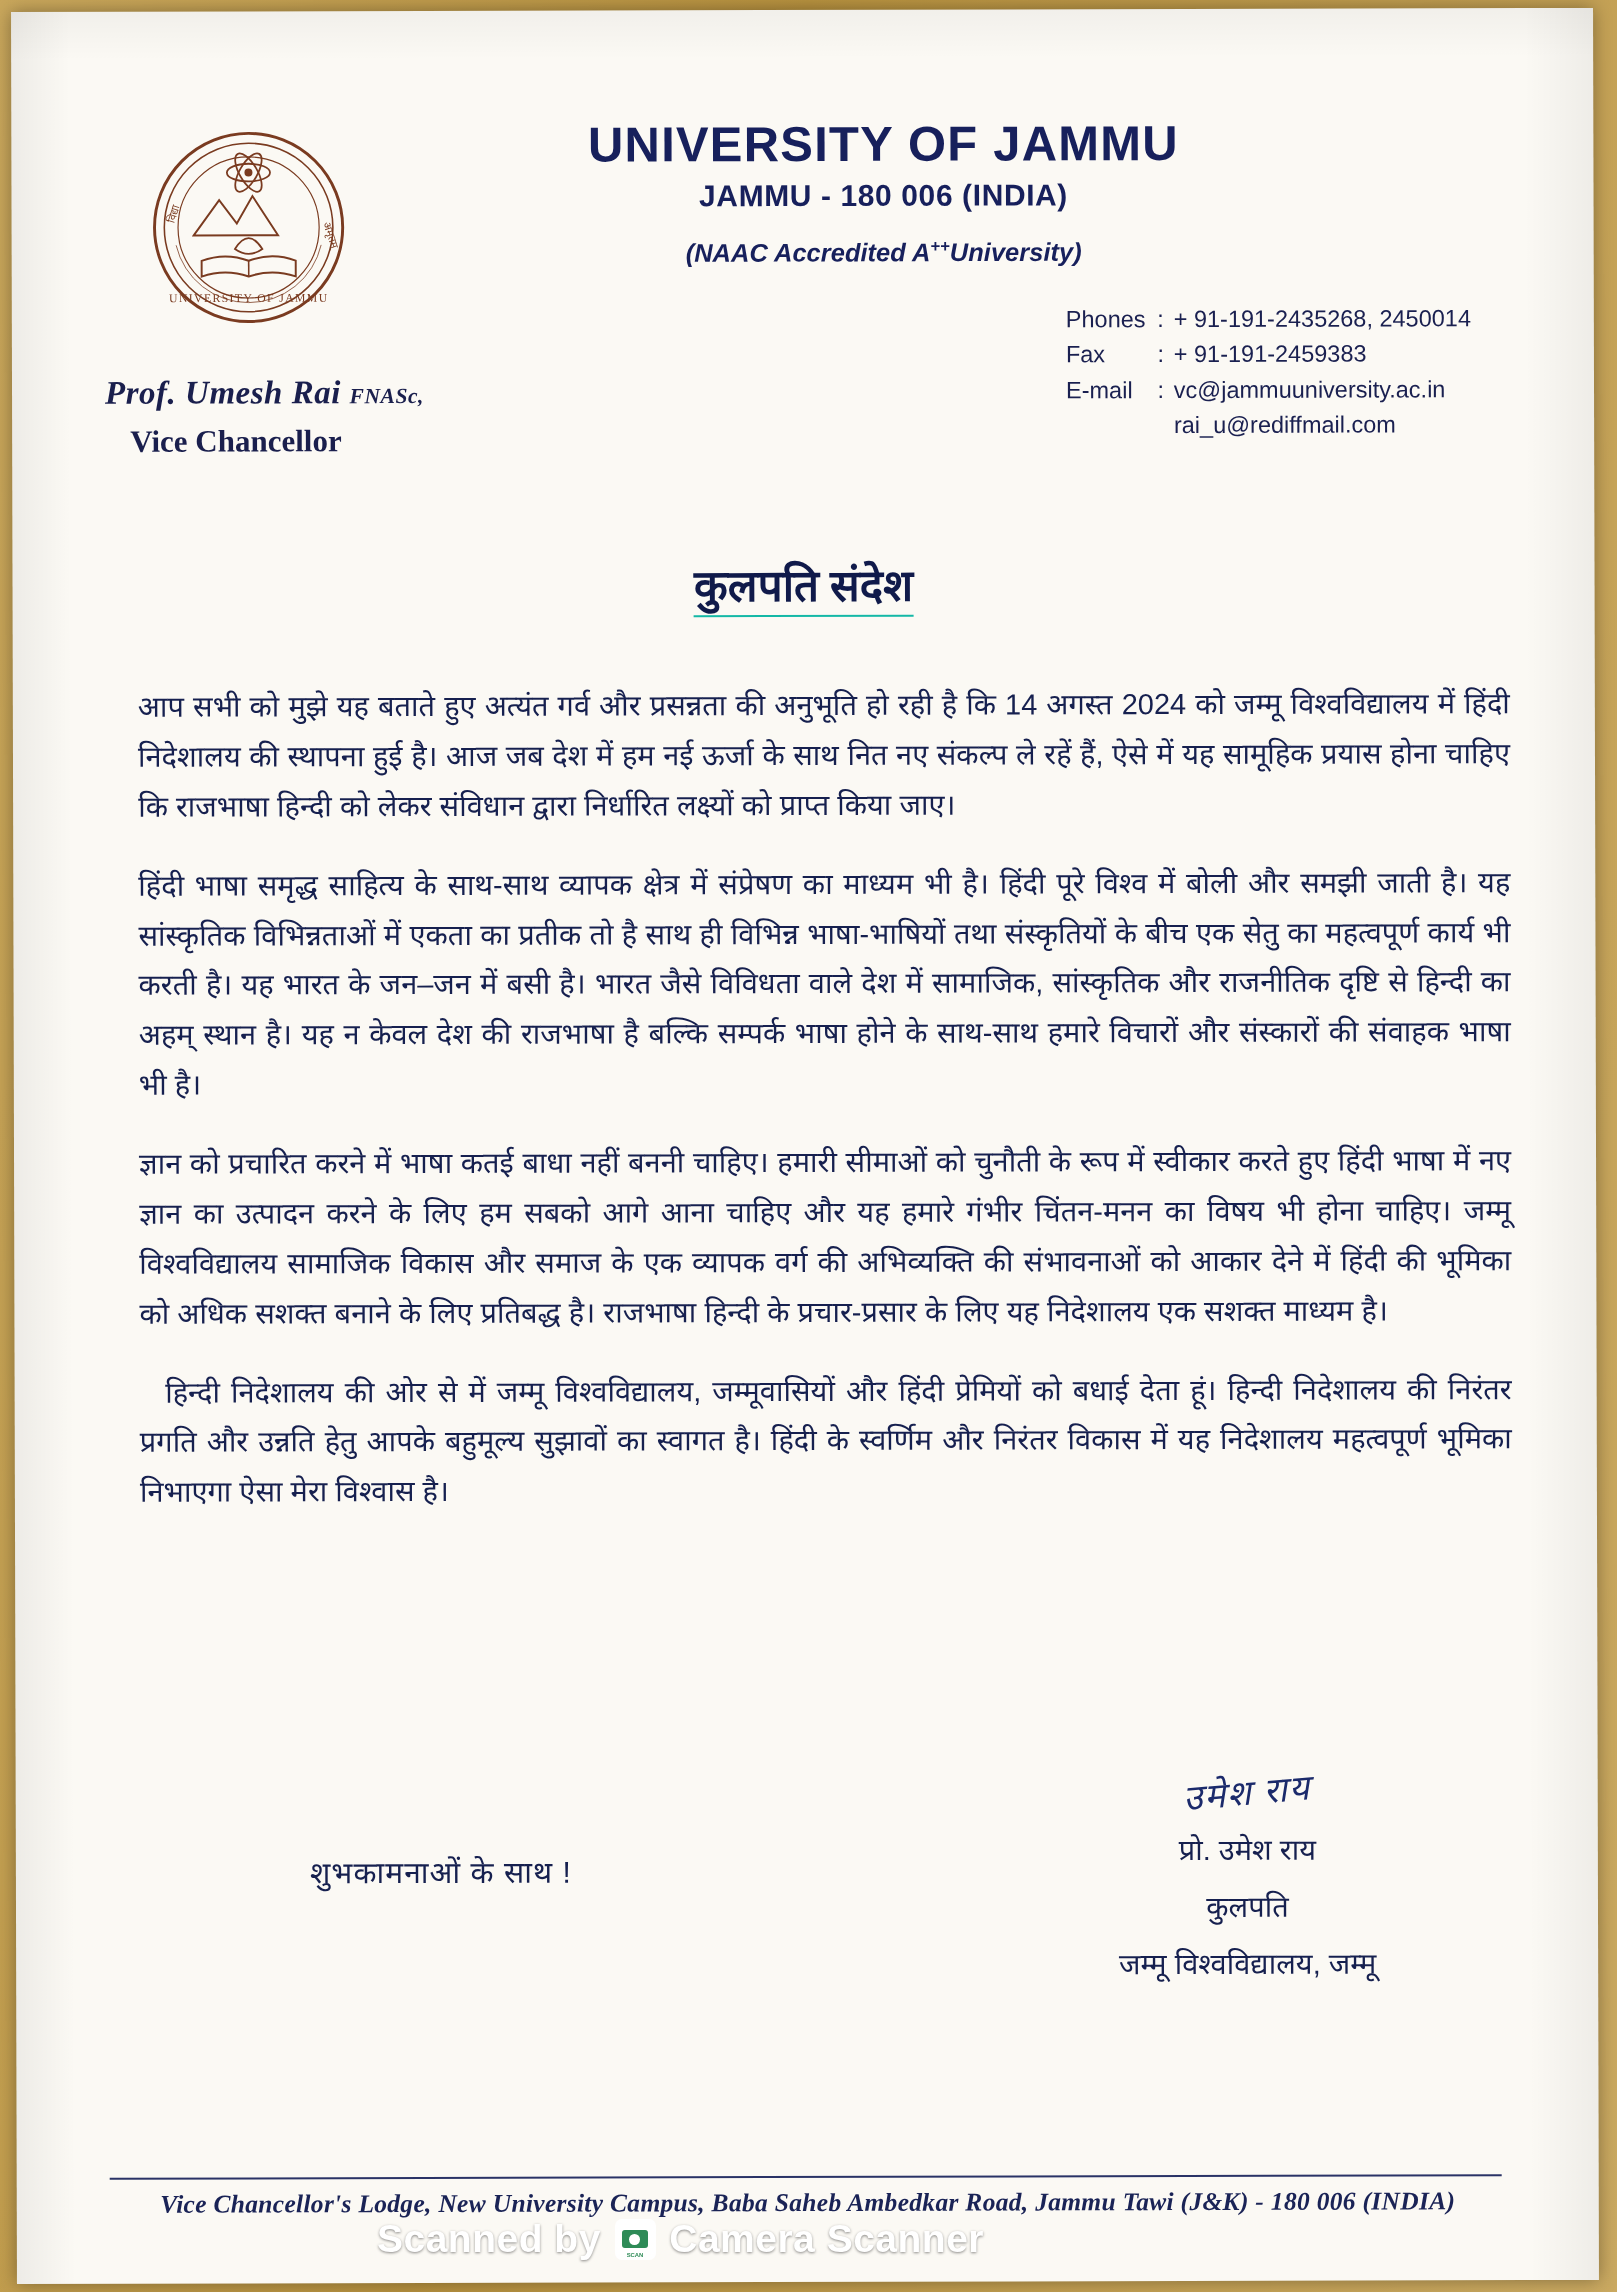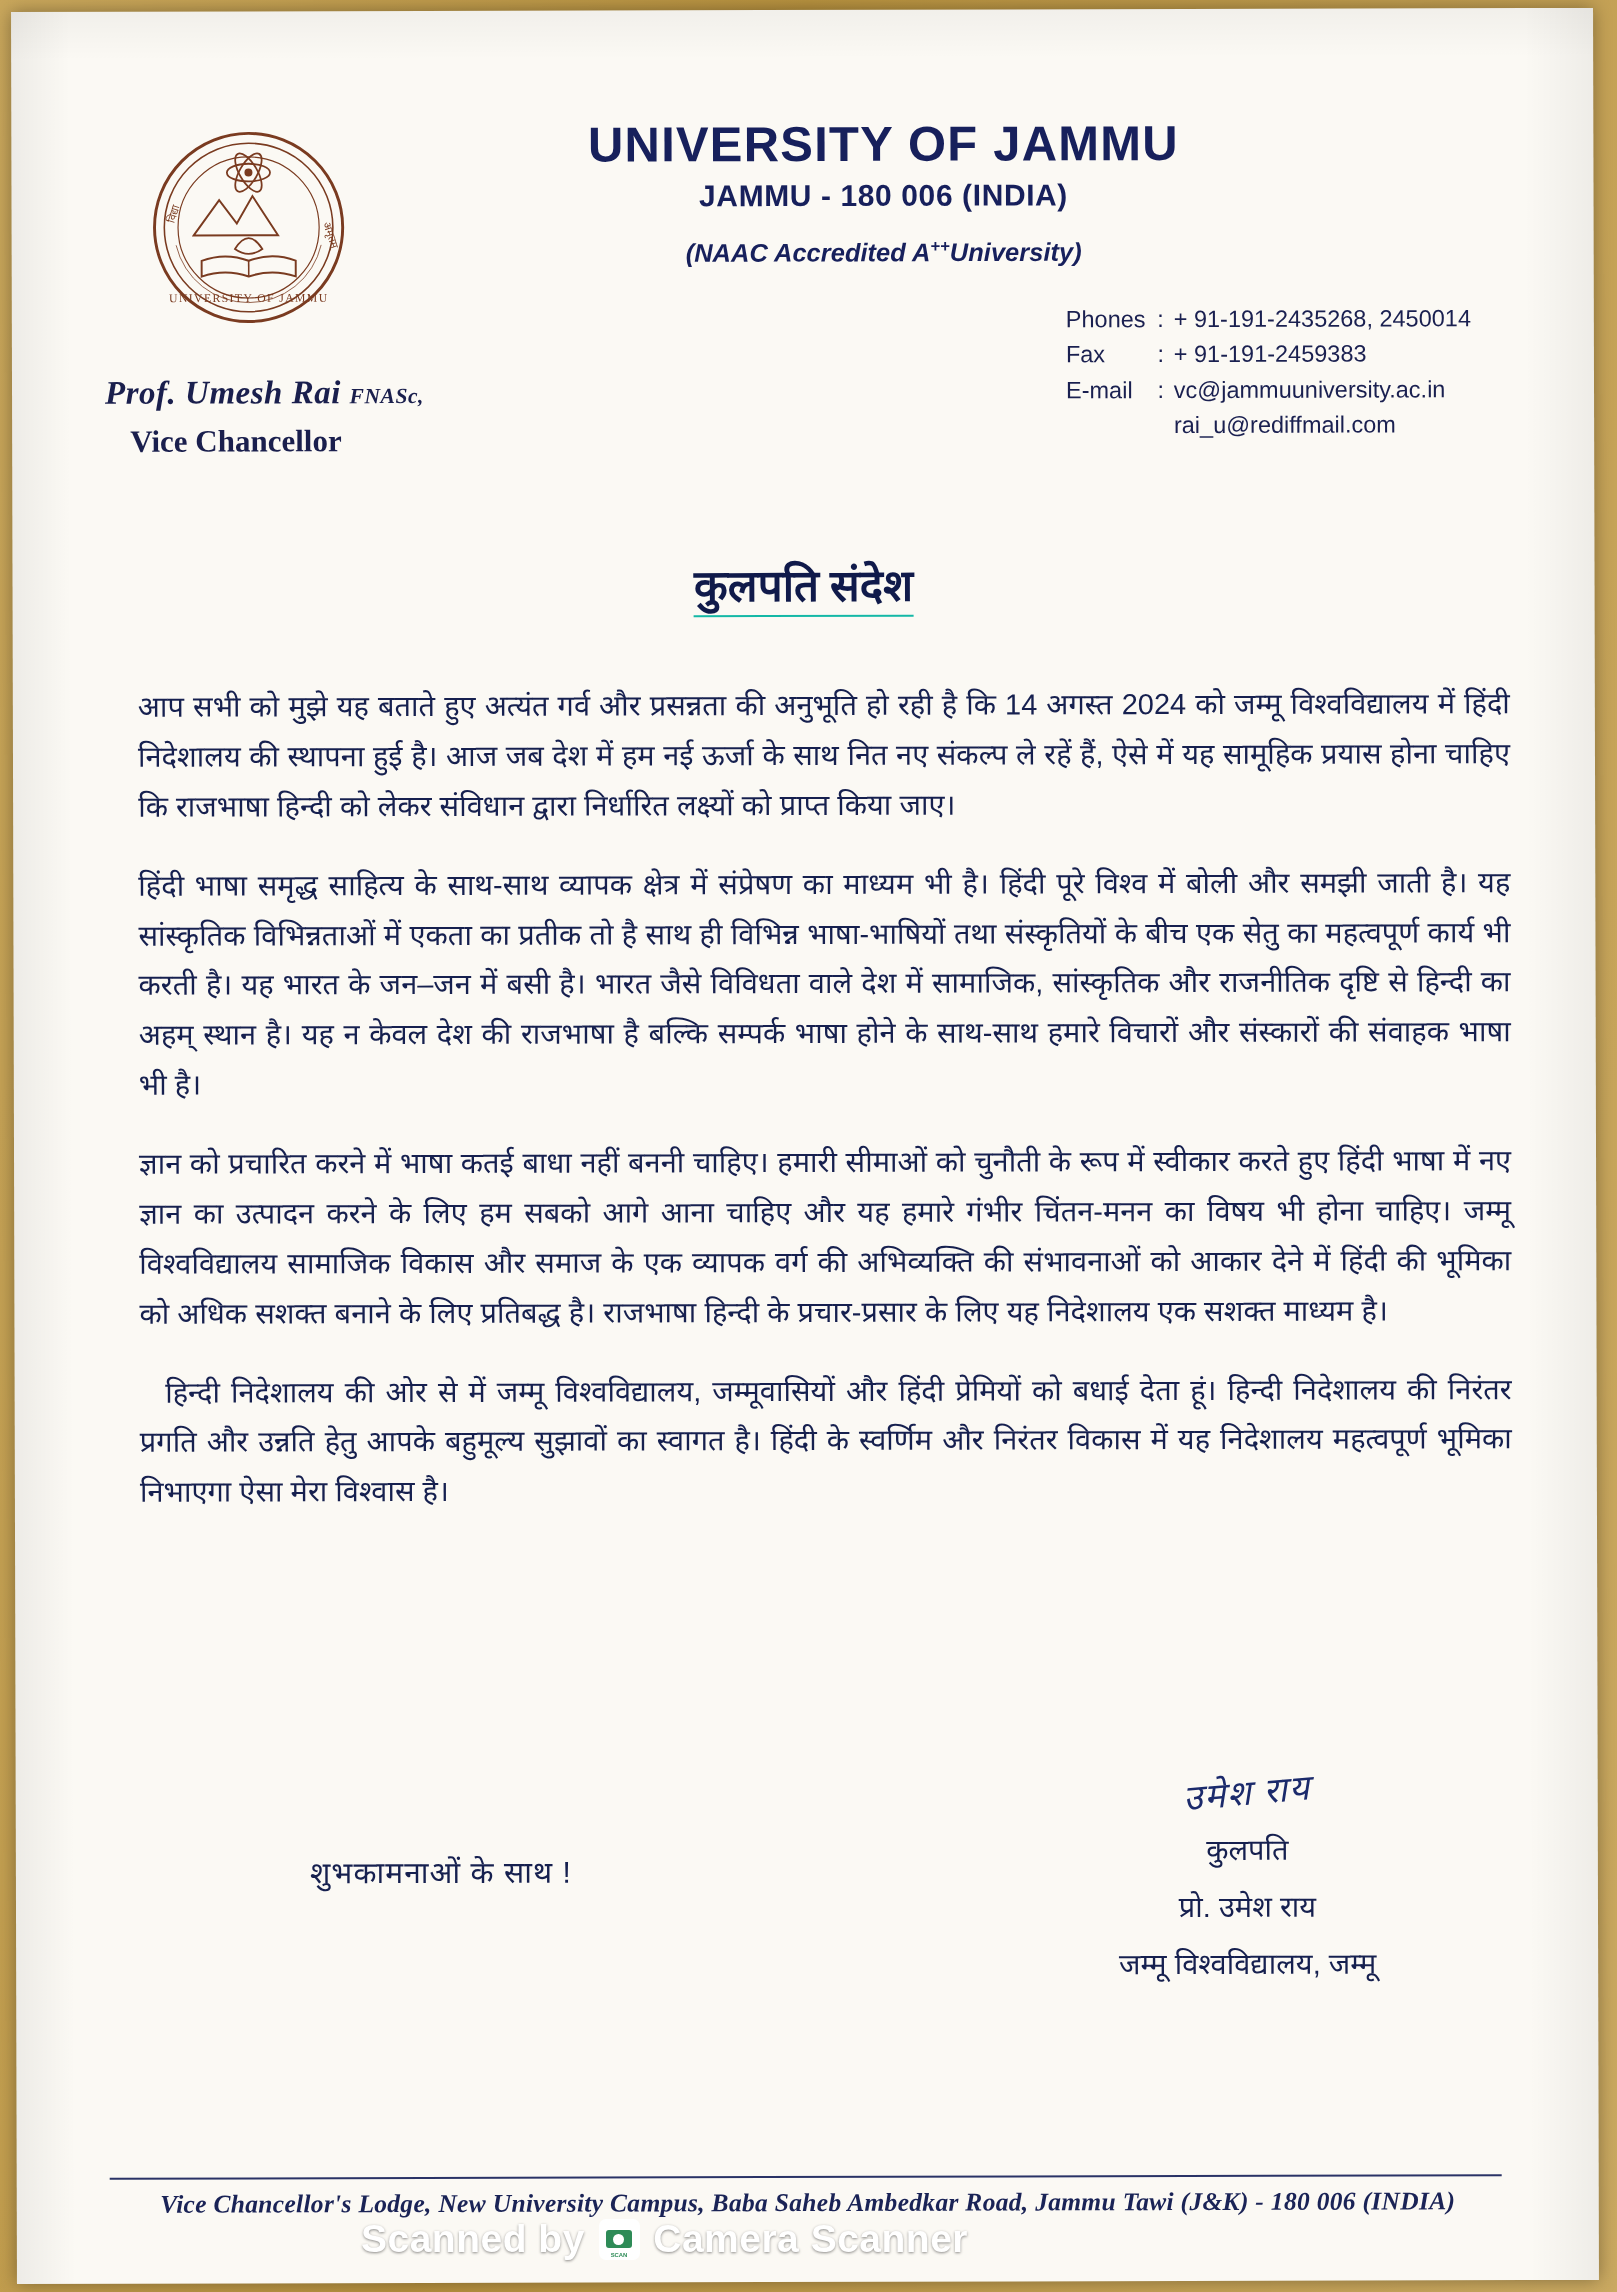--- a/index.html
+++ b/index.html
@@ -222,21 +222,21 @@
     font-weight: bold;
     font-style: italic;
     font-size: 25.5px;
     color: #1a2356;
     letter-spacing: 0.3px;
   }
 
   
   .watermark {
     position: absolute;
-    left: 0;
+    left: 16px;
     top: 2217px;
     width: 1329px;
     display: flex;
     align-items: center;
     justify-content: center;
     gap: 13.7px;
     z-index: 5;
   }
   .wm-text {
     font-family: "Liberation Sans", sans-serif;
@@ -375,22 +375,22 @@
       <p class="para">आप सभी को मुझे यह बताते हुए अत्यंत गर्व और प्रसन्नता की अनुभूति हो रही है कि 14 अगस्त 2024 को जम्मू विश्वविद्यालय में हिंदी निदेशालय की स्थापना हुई है। आज जब देश में हम नई ऊर्जा के साथ नित नए संकल्प ले रहें हैं, ऐसे में यह सामूहिक प्रयास होना चाहिए कि राजभाषा हिन्दी को लेकर संविधान द्वारा निर्धारित लक्ष्यों को प्राप्त किया जाए।</p>
       <p class="para">हिंदी भाषा समृद्ध साहित्य के साथ-साथ व्यापक क्षेत्र में संप्रेषण का माध्यम भी है। हिंदी पूरे विश्व में बोली और समझी जाती है। यह सांस्कृतिक विभिन्नताओं में एकता का प्रतीक तो है साथ ही विभिन्न भाषा-भाषियों तथा संस्कृतियों के बीच एक सेतु का महत्वपूर्ण कार्य भी करती है। यह भारत के जन–जन में बसी है। भारत जैसे विविधता वाले देश में सामाजिक, सांस्कृतिक और राजनीतिक दृष्टि से हिन्दी का अहम् स्थान है। यह न केवल देश की राजभाषा है बल्कि सम्पर्क भाषा होने के साथ-साथ हमारे विचारों और संस्कारों की संवाहक भाषा भी है।</p>
       <p class="para">ज्ञान को प्रचारित करने में भाषा कतई बाधा नहीं बननी चाहिए। हमारी सीमाओं को चुनौती के रूप में स्वीकार करते हुए हिंदी भाषा में नए ज्ञान का उत्पादन करने के लिए हम सबको आगे आना चाहिए और यह हमारे गंभीर चिंतन-मनन का विषय भी होना चाहिए। जम्मू विश्वविद्यालय सामाजिक विकास और समाज के एक व्यापक वर्ग की अभिव्यक्ति की संभावनाओं को आकार देने में हिंदी की भूमिका को अधिक सशक्त बनाने के लिए प्रतिबद्ध है। राजभाषा हिन्दी के प्रचार-प्रसार के लिए यह निदेशालय एक सशक्त माध्यम है।</p>
       <p class="para indent">हिन्दी निदेशालय की ओर से में जम्मू विश्वविद्यालय, जम्मूवासियों और हिंदी प्रेमियों को बधाई देता हूं। हिन्दी निदेशालय की निरंतर प्रगति और उन्नति हेतु आपके बहुमूल्य सुझावों का स्वागत है। हिंदी के स्वर्णिम और निरंतर विकास में यह निदेशालय महत्वपूर्ण भूमिका निभाएगा ऐसा मेरा विश्वास है।</p>
     </div>
 
     <div class="closing">शुभकामनाओं के साथ !</div>
 
     <div class="signature">
       <div class="sig-script">उमेश राय</div>
+      <div class="sig-line">प्रो. उमेश राय</div>
       <div class="sig-line">कुलपति</div>
-      <div class="sig-line">प्रो. उमेश राय</div>
       <div class="sig-line">जम्मू विश्वविद्यालय, जम्मू</div>
     </div>
 
     <div class="footer-rule"></div>
     <div class="footer-text">Vice Chancellor's Lodge, New University Campus, Baba Saheb Ambedkar Road, Jammu Tawi (J&amp;K) - 180 006 (INDIA)</div>
   </div>
 
   <div class="watermark">
     <div class="wm-text">Scanned by</div>
     <div class="wm-logo">

